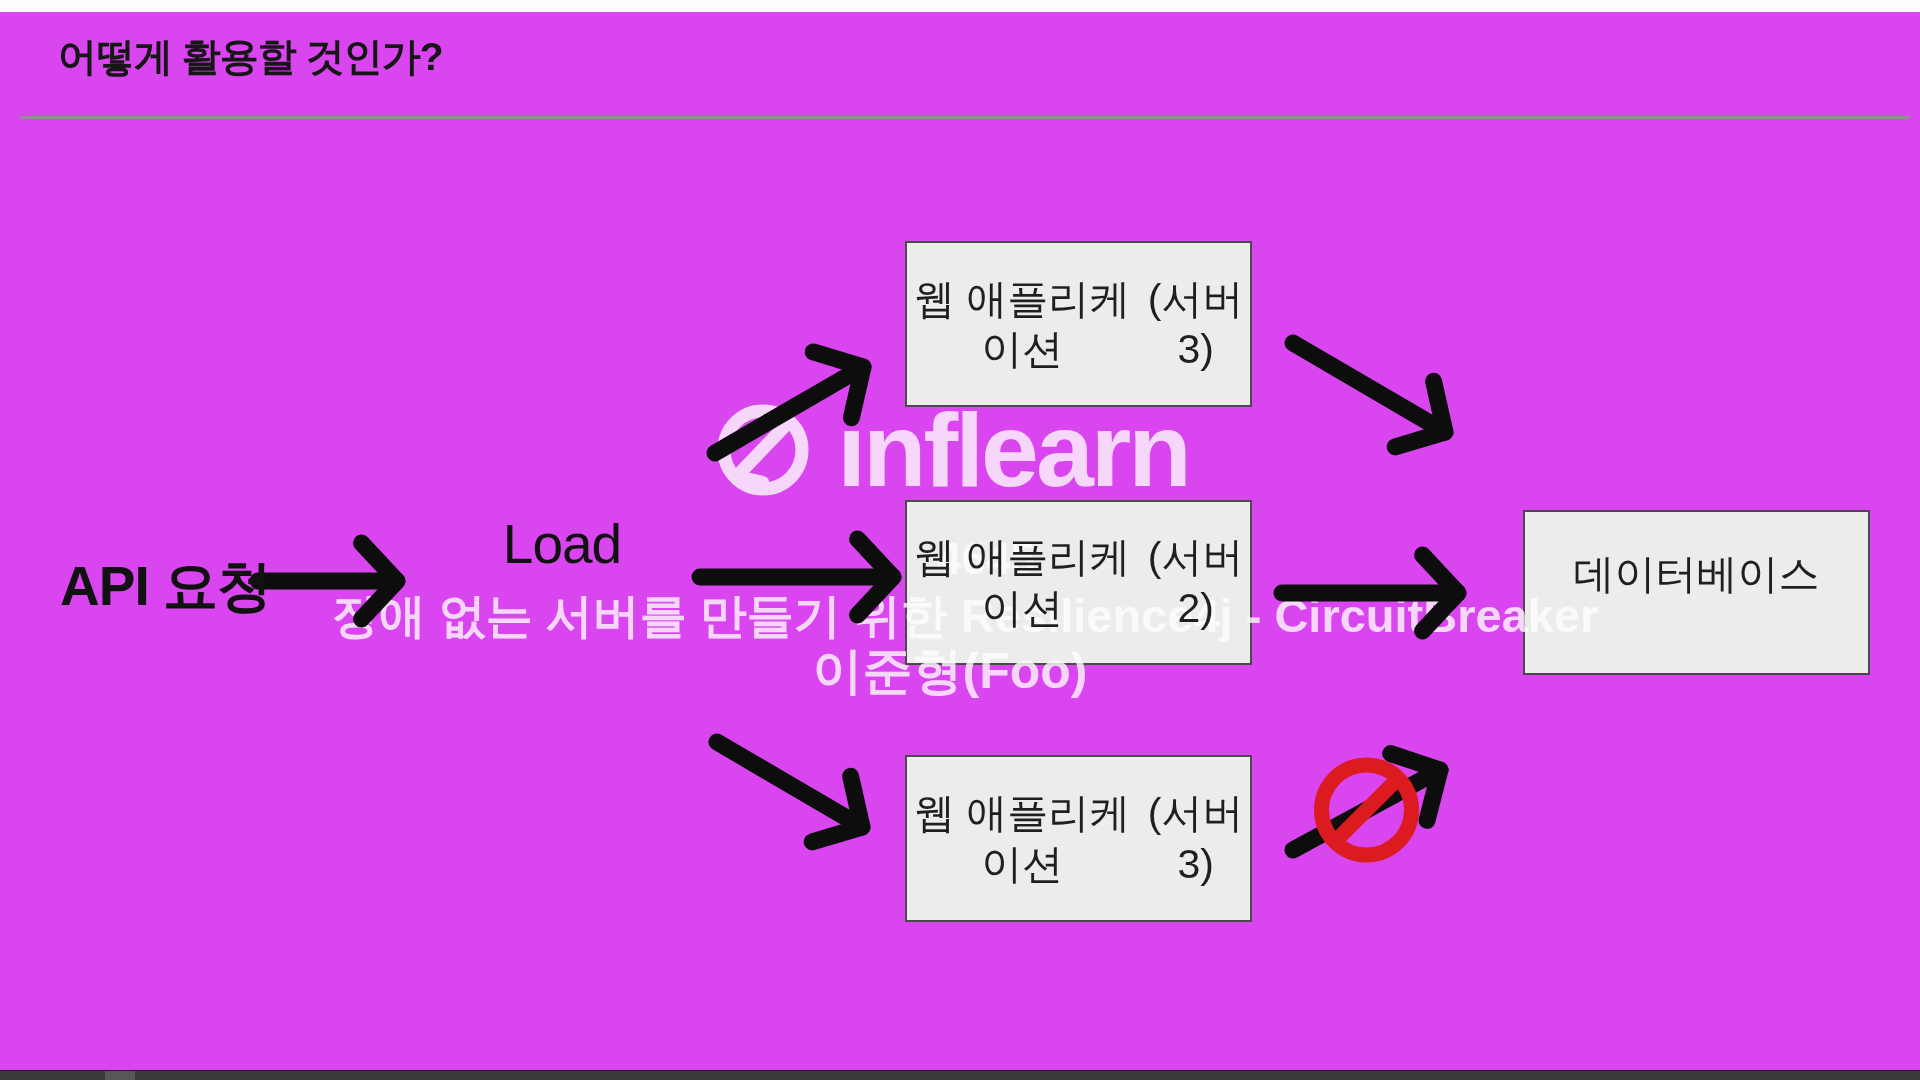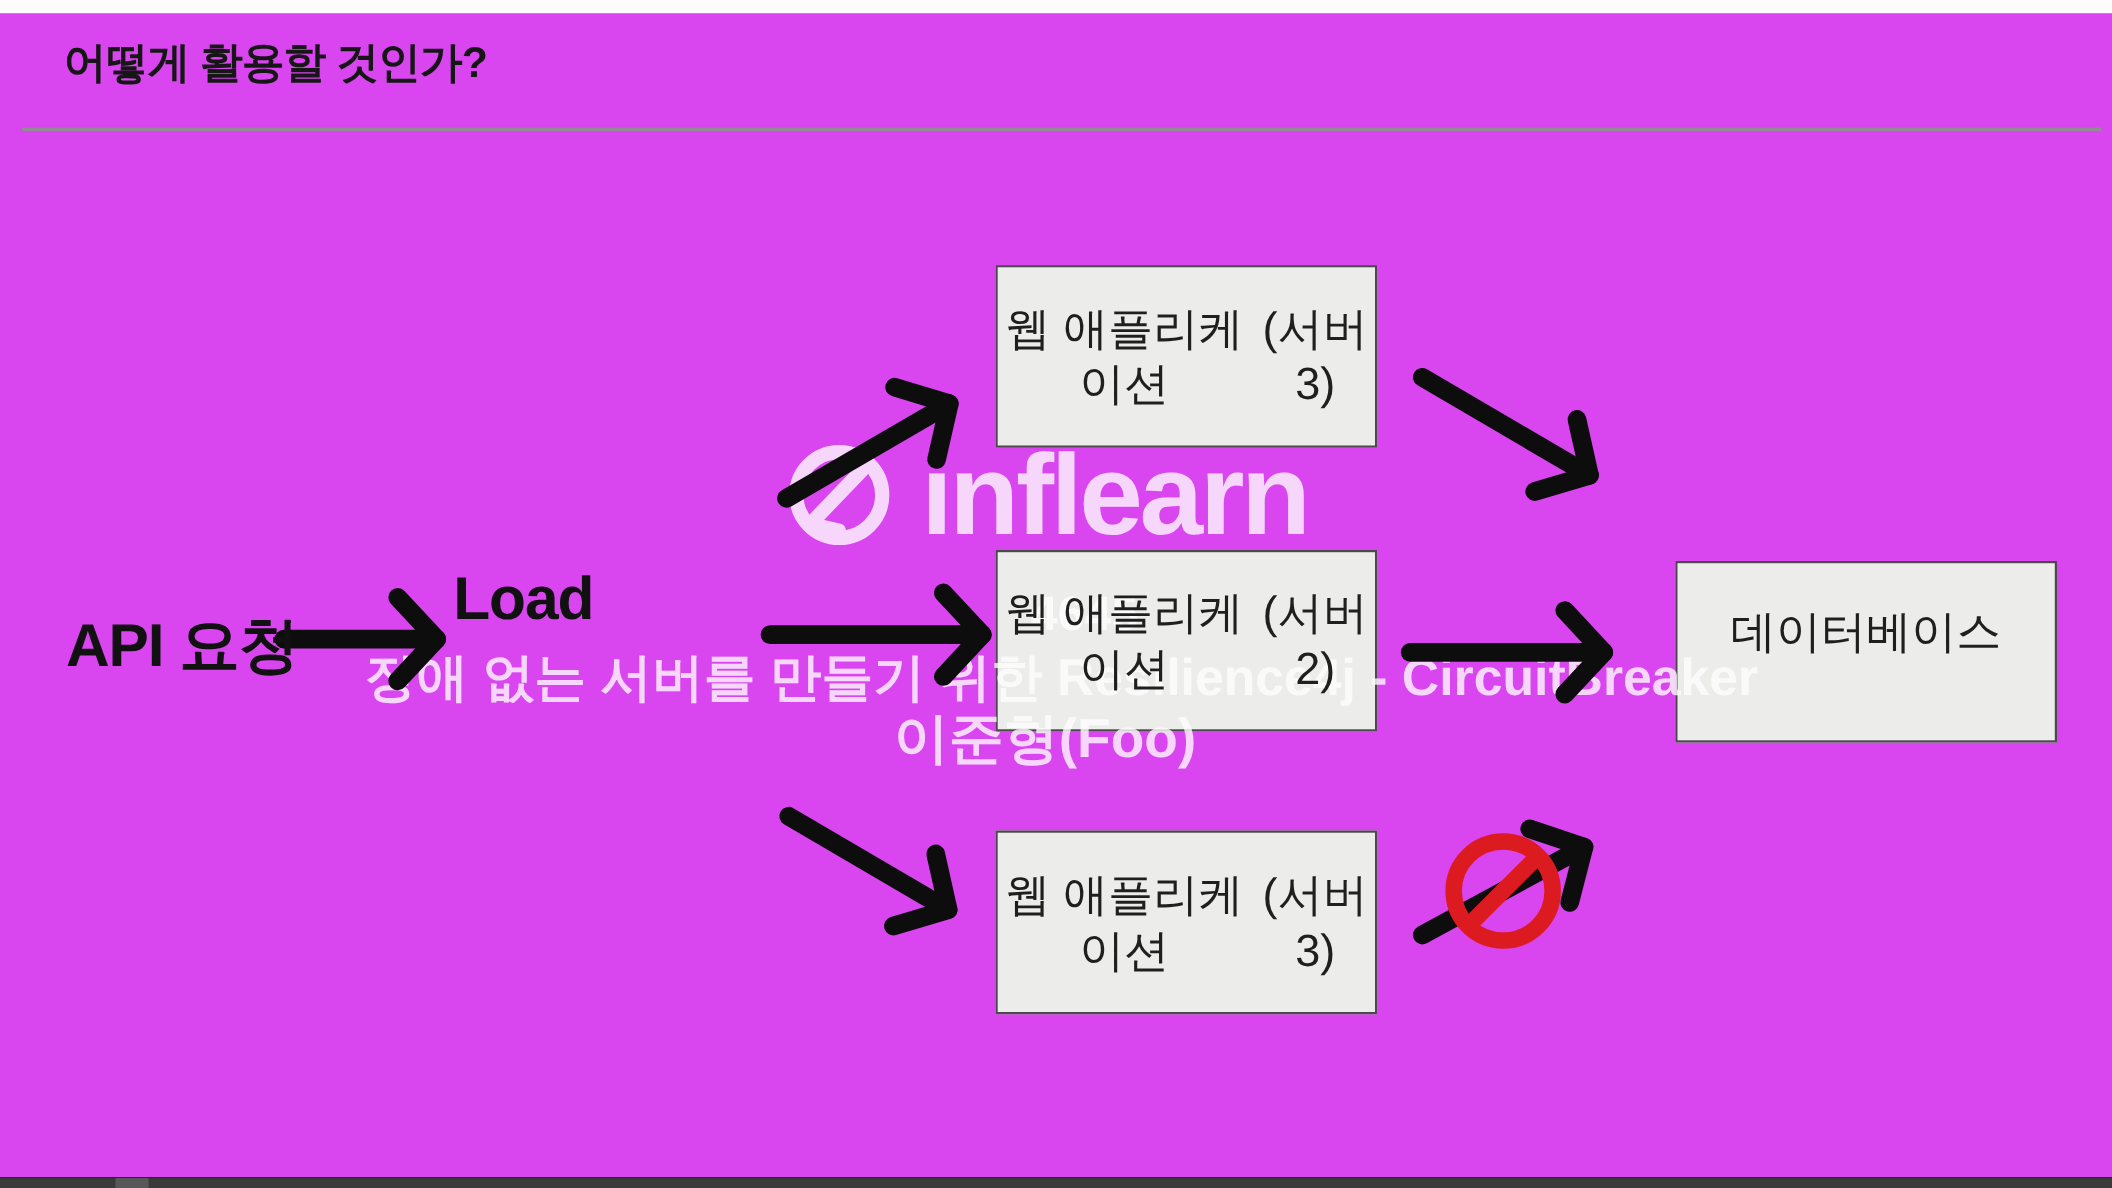--- a/index.html
+++ b/index.html
@@ -41,22 +41,22 @@
   .lbl-1{left:905px;top:241px;width:347px;height:166px;}
   .lbl-2{left:905px;top:500px;width:347px;height:165px;}
   .lbl-3{left:905px;top:755px;width:347px;height:167px;}
   .lbl-db{left:1523px;top:510px;width:347px;height:128px;}
 
   .api-label{
     position:absolute;left:60px;top:550px;z-index:4;
     font-size:55px;font-weight:700;color:#111;letter-spacing:-1px;text-align:right;
   }
   .lb-label{
-    position:absolute;left:412px;top:514px;width:300px;z-index:4;text-align:left;
-    font-size:55px;font-weight:700;color:#111;line-height:1.12;letter-spacing:-1px;
+    position:absolute;left:412px;top:514px;width:300px;z-index:4;text-align:center;
+    font-size:55px;font-weight:400;color:#111;line-height:1.12;letter-spacing:-1px;
   }
 
   
   .arrows{position:absolute;left:0;top:0;z-index:3;pointer-events:none;}
 
   
   .bottom-bar{
     position:absolute;left:0;bottom:0;width:100%;height:9px;background:#3a3a3a;
     border-top:1px solid #1c1c1c;z-index:5;cursor:pointer;
   }

